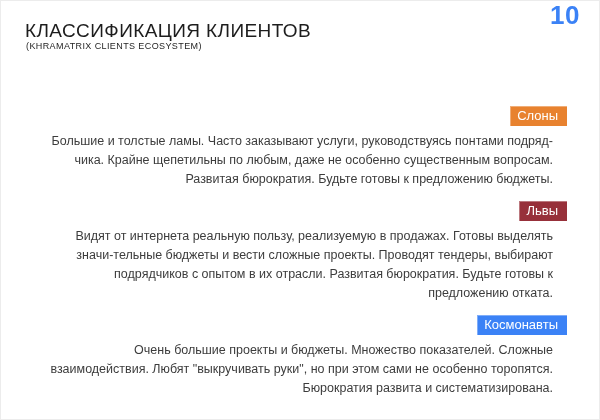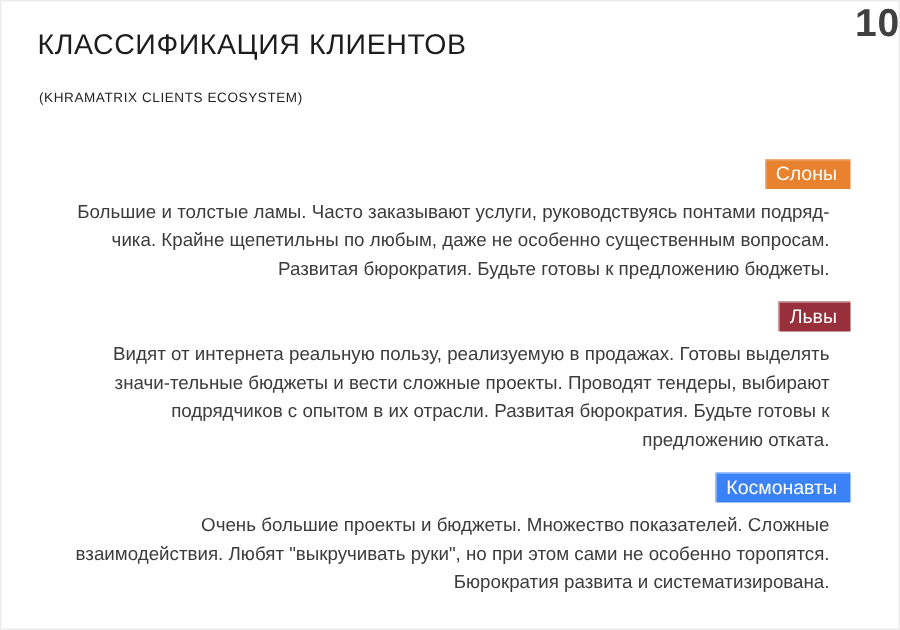--- a/index.html
+++ b/index.html
@@ -7,31 +7,31 @@
     width: 600px; height: 420px;
     font-family: "Liberation Sans", sans-serif;
     position: relative; overflow: hidden;
   }
   .slide {
     position: absolute; inset: 0;
     background: #ffffff;
     box-shadow: inset 0 0 0 1px #ececec;
   }
   .page-number {
-    position: absolute; top: 0px; right: 0;
-    font-size: 26px; font-weight: bold; color: #404040;
+    position: absolute; top: 0px; right: 20px;
+    font-size: 26px; font-weight: bold; color: #3b82f6;
     letter-spacing: 0.5px;
   }
   .title {
     position: absolute; left: 25px; top: 20px; margin: 0;
     font-size: 19px; font-weight: 400; color: #1d1d1d;
     letter-spacing: 0.4px; white-space: nowrap;
   }
   .subtitle {
-    position: absolute; left: 26px; top: 60px;
+    position: absolute; left: 26px; top: 41px;
     font-size: 9px; color: #252525; letter-spacing: 0.4px;
   }
   .sections {
     position: absolute; left: 27px; top: 106px; width: 540px; text-align: right;
   }
   .section { margin-bottom: 12px; }
   .tag {
     display: inline-block;
     padding: 2px 9px 3px 7px;
     color: #ffffff;

